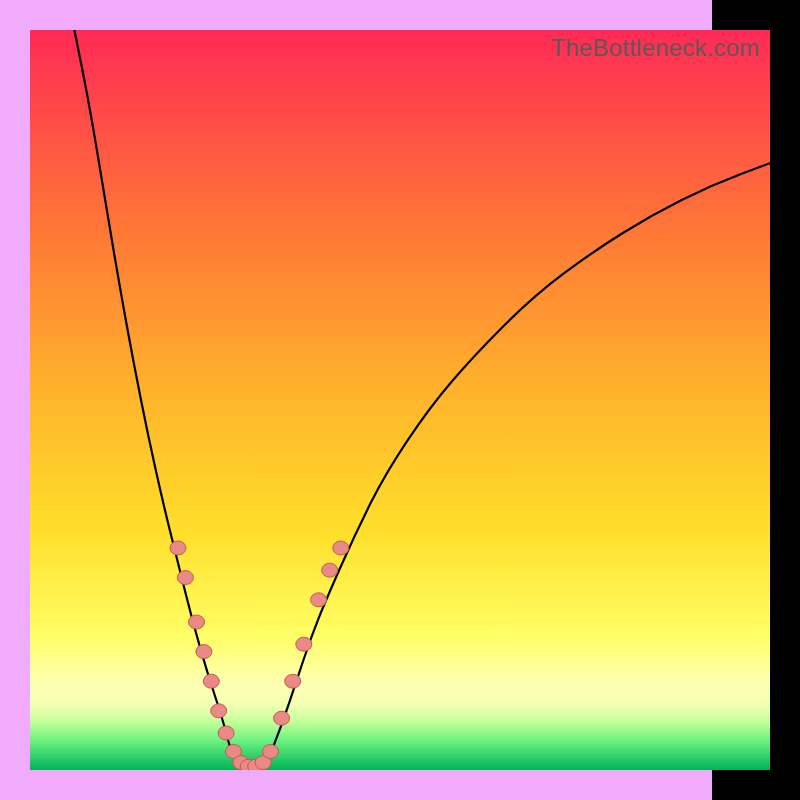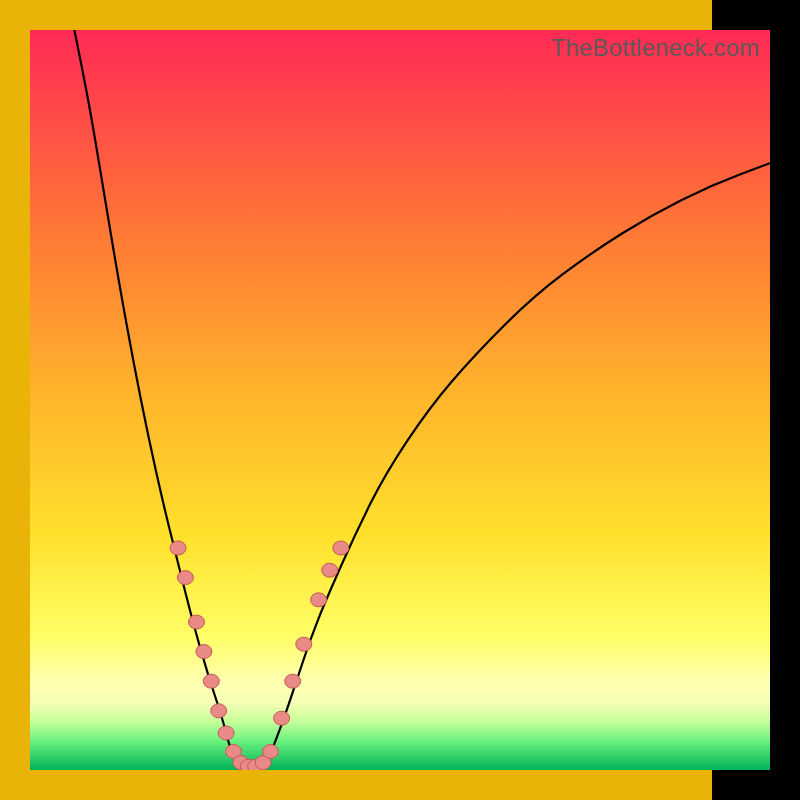--- a/index.html
+++ b/index.html
@@ -7,21 +7,21 @@
     padding: 0;
     width: 800px;
     height: 800px;
     overflow: hidden;
     font-family: Arial, Helvetica, sans-serif;
     background: #000;
   }
   .outer {
     width: 712px;
     height: 800px;
-    background: #eab308;
+    background: #f0abfc;
     position: relative;
     text-align: right;
   }
   .plot-area {
     position: absolute;
     left: 30px;
     top: 30px;
     width: 740px;
     height: 740px;
     overflow: hidden;

